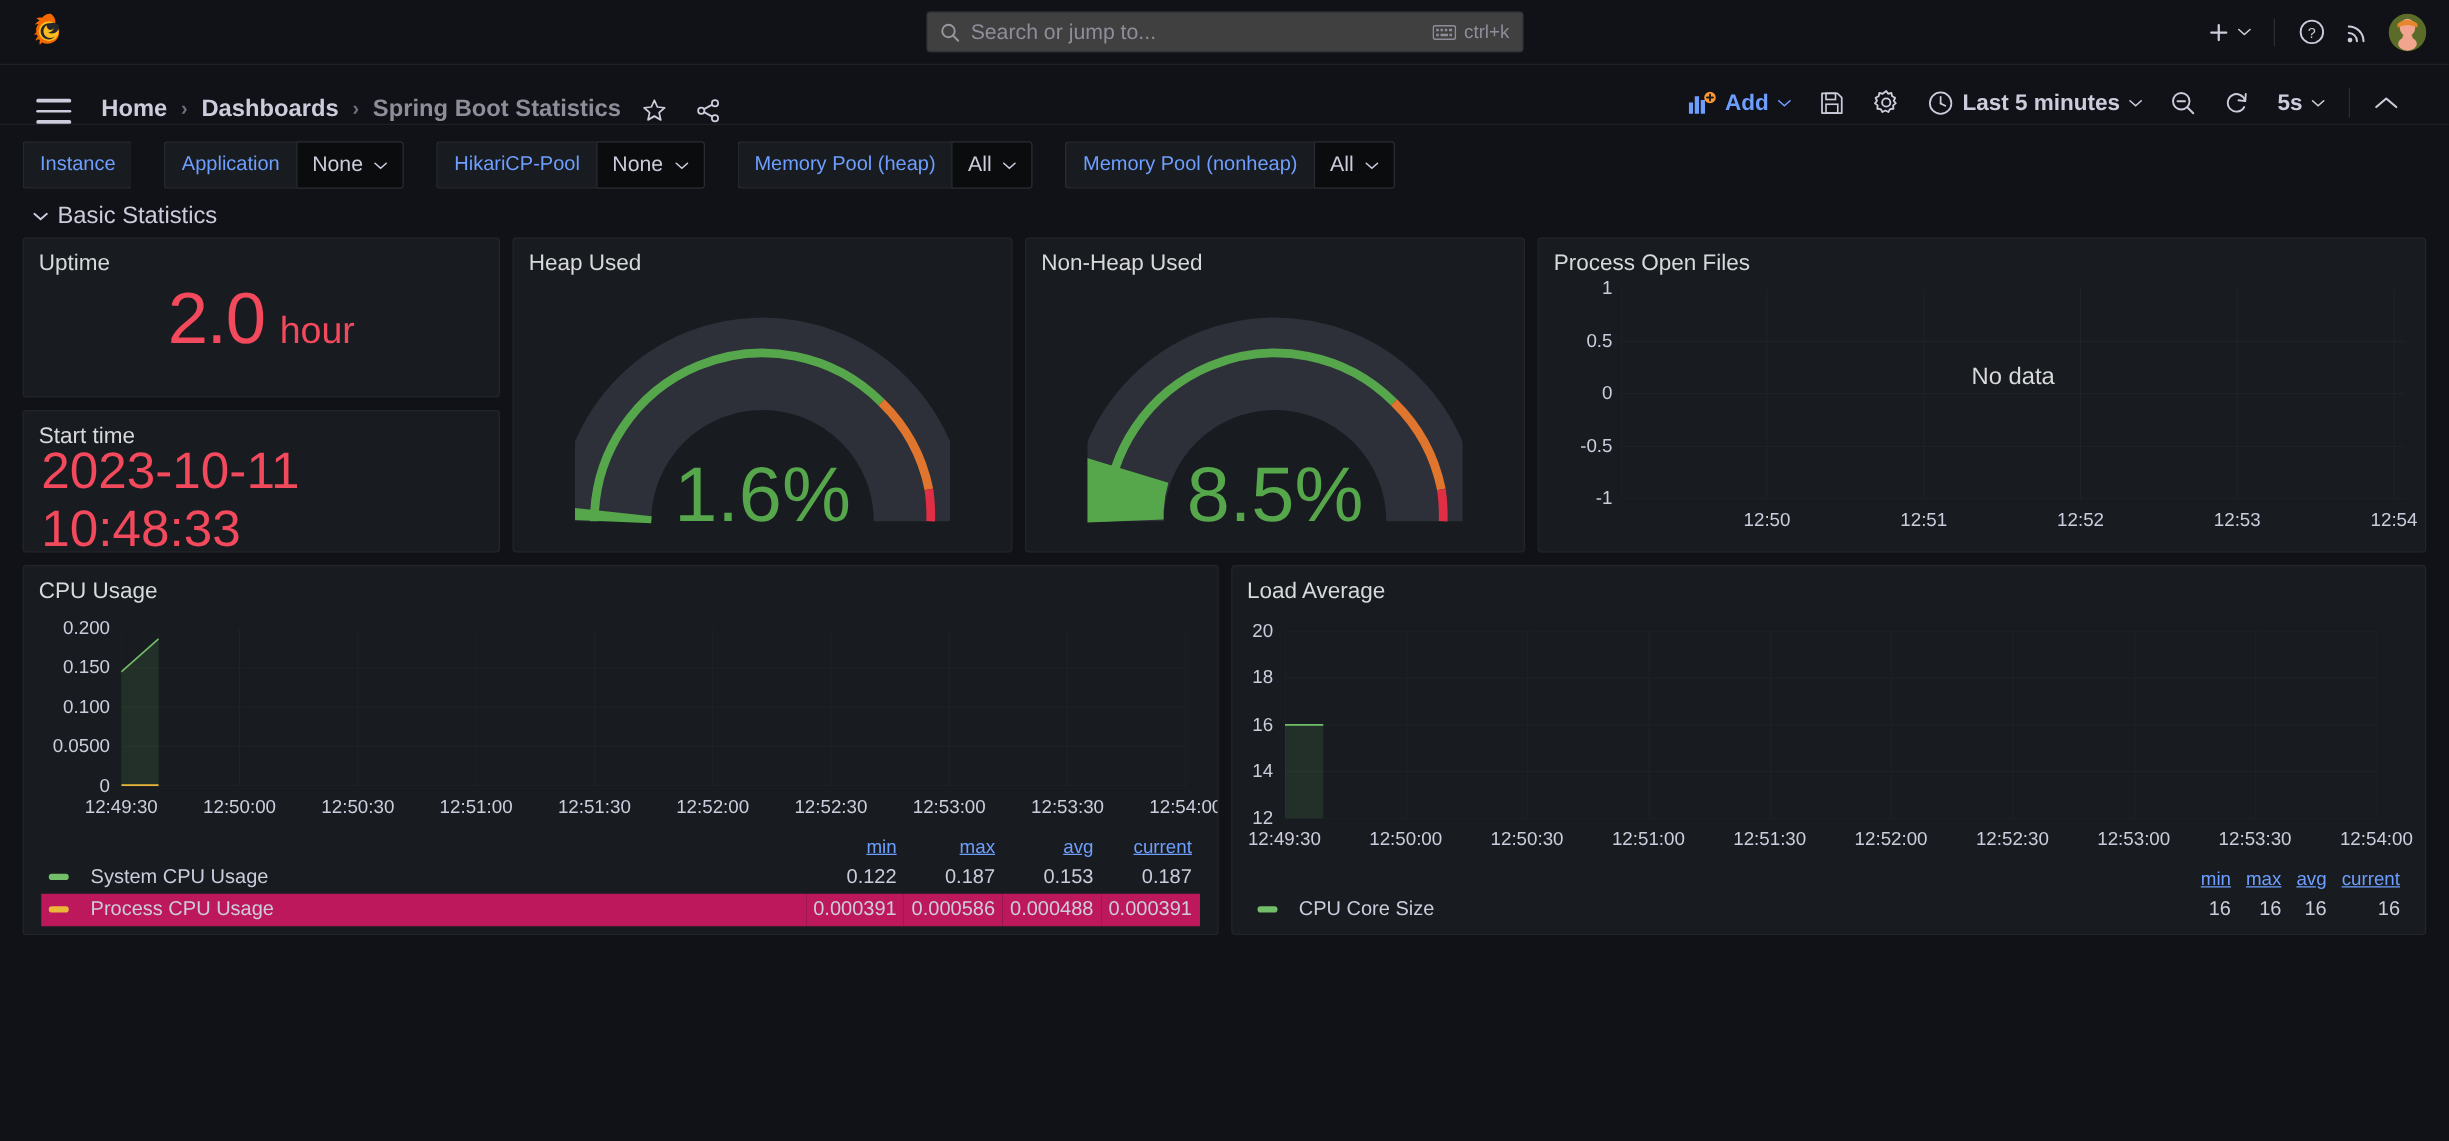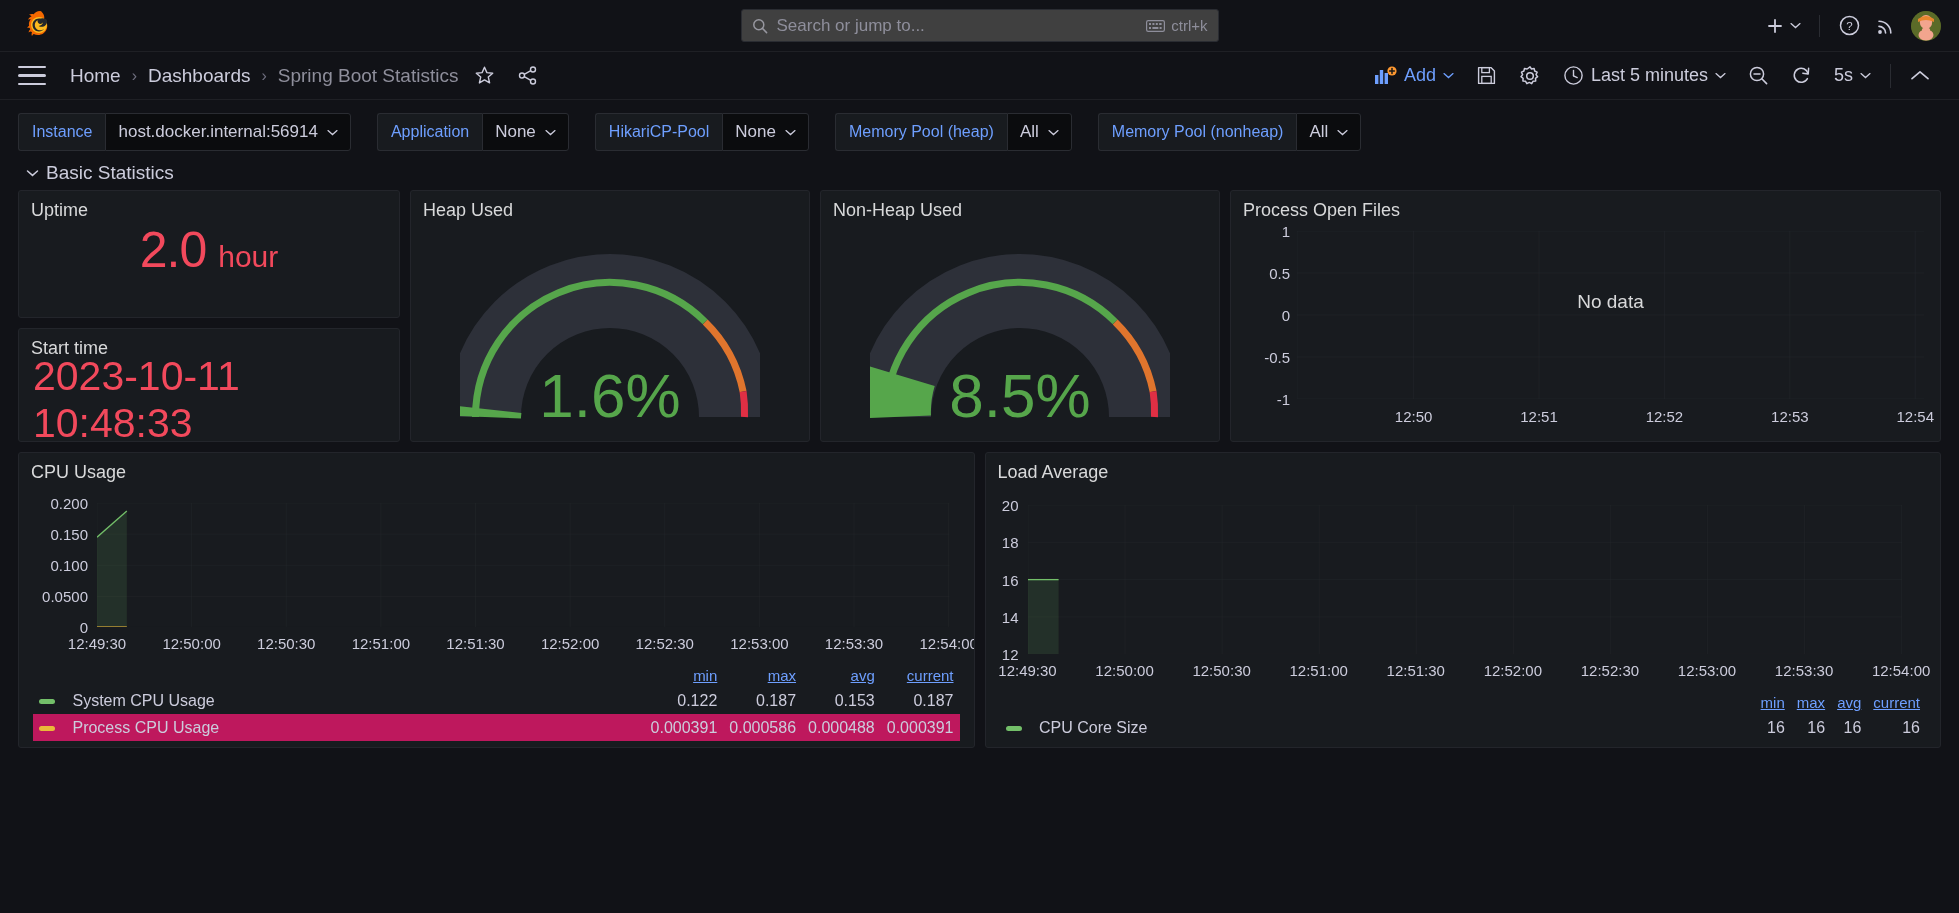--- a/index.html
+++ b/index.html
@@ -42,24 +42,25 @@
   .tn-div { width: 1px; height: 22px; background: #2a2c32; margin: 0 4px; }
   .avatar {
     width: 30px; height: 30px; border-radius: 50%;
     background: #4a5a23; overflow: hidden; flex: 0 0 auto;
   }
 
   
   .crumbbar {
     height: 48px; width: 100%;
     background: #111217;
-    display: flex; align-items: center;
-    padding: 0 18px;
+    display: flex; align-items: flex-end;
+    padding: 0 29px;
     border-bottom: 1px solid #1f2025;
     gap: 0;
+    font-weight: bold;
   }
   .hamburger { width: 28px; height: 20px; margin-right: 24px; cursor: pointer; flex: 0 0 auto; }
   .hamburger span { display: block; height: 2.5px; background: #ccccdc; margin-bottom: 6px; border-radius: 2px; }
   .hamburger span:last-child { margin-bottom: 0; }
   .crumbs { display: flex; align-items: center; gap: 11px; font-size: 19px; }
   .crumb { color: #ccccdc; cursor: pointer; white-space: nowrap; }
   .crumb.current { color: #8e8e9b; }
   .crumb-sep { color: #6e6e7e; font-size: 16px; }
   .crumb-ico { margin-left: 16px; width: 21px; height: 21px; cursor: pointer; }
   .crumb-ico.second { margin-left: 22px; }
@@ -127,21 +128,21 @@
   }
   .panel-title {
     font-size: 18px; color: #d8d9da;
     padding: 9px 12px 0 12px;
     font-weight: 500;
   }
   .stat-val {
     display: flex; align-items: baseline; justify-content: center;
     height: calc(100% - 32px);
   }
-  .uptime-num { font-size: 50px; color: #f2495c; font-weight: 400; letter-spacing: -1px; }
+  .uptime-num { font-size: 58px; color: #f2495c; font-weight: 400; letter-spacing: -1px; }
   .uptime-unit { font-size: 30px; color: #f2495c; margin-left: 12px; }
   .starttime-val {
     font-size: 41px; color: #f2495c; font-weight: 400;
     text-align: left; padding-left: 14px;
   }
   .starttime-wrap { display: flex; align-items: center; height: calc(100% - 30px); }
 
   .gauge-panel { width: 400px; }
   .gauge-wrap { display: flex; align-items: flex-start; justify-content: center; height: calc(100% - 30px); }
 
@@ -358,26 +359,20 @@
         <path d="M2 9.6 L10 2.8 L18 9.6" fill="none" stroke="#ccccdc" stroke-width="1.7" stroke-linecap="round" stroke-linejoin="round"></path>
       </svg>
     </span>
   </div>
 </div>
 
 <div class="varrow">
 
   <div class="vargroup">
     <span class="var-label">Instance</span>
-    <span class="var-value">
-      <span>host.docker.internal:56914</span>
-      <svg class="chev" viewBox="0 0 11 7">
-        <path d="M1 1.6 L5.5 5.6 L10 1.6" fill="none" stroke="#ccccdc" stroke-width="1.3" stroke-linecap="round"></path>
-      </svg>
-    </span>
   </div>
 
   <div class="vargroup">
     <span class="var-label">Application</span>
     <span class="var-value">
       <span>None</span>
       <svg class="chev" viewBox="0 0 11 7">
         <path d="M1 1.6 L5.5 5.6 L10 1.6" fill="none" stroke="#ccccdc" stroke-width="1.3" stroke-linecap="round"></path>
       </svg>
     </span>

